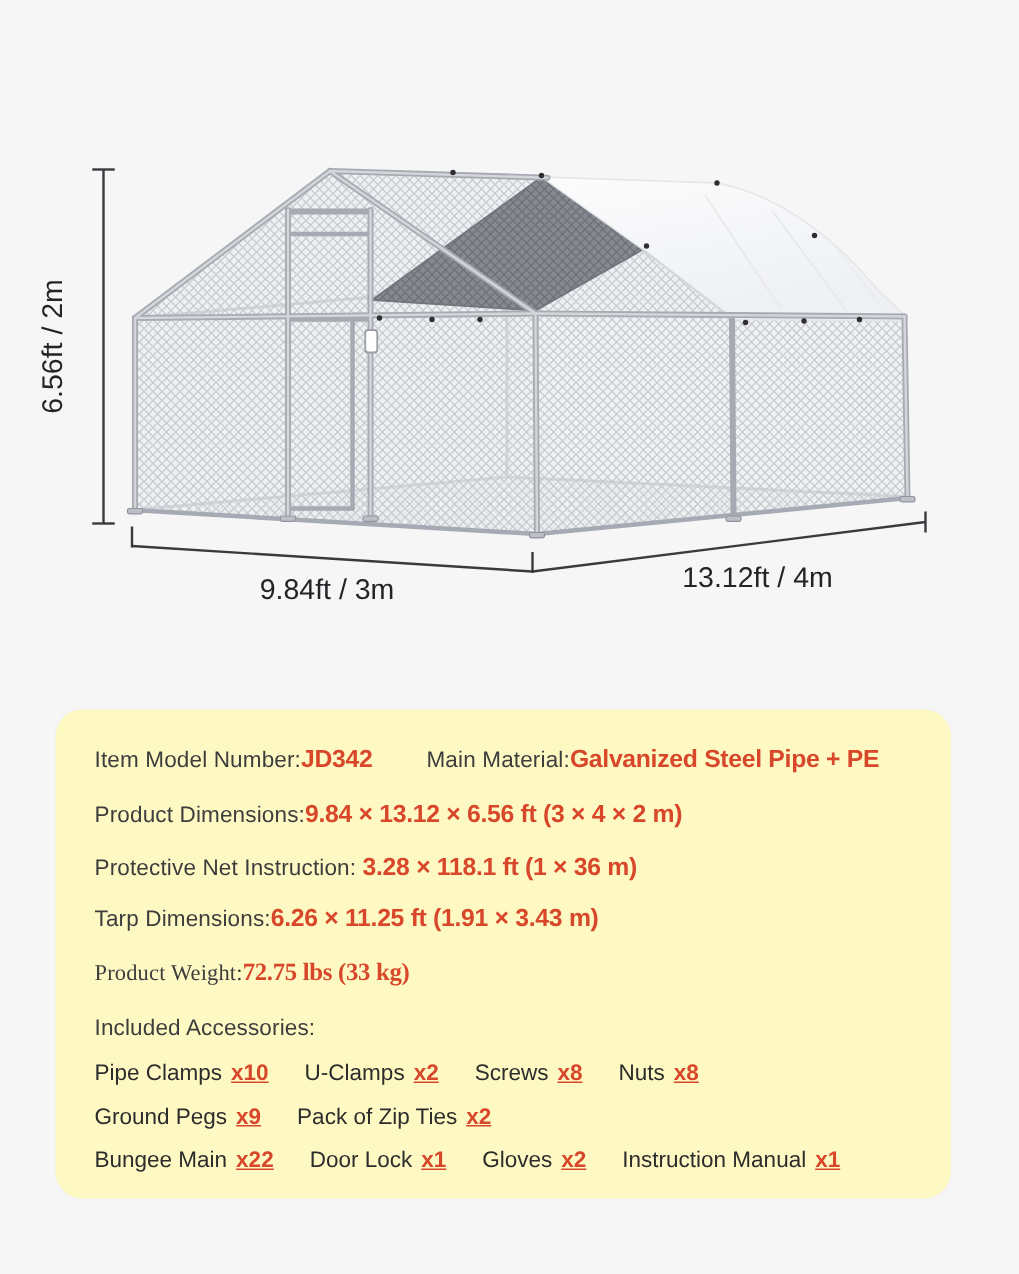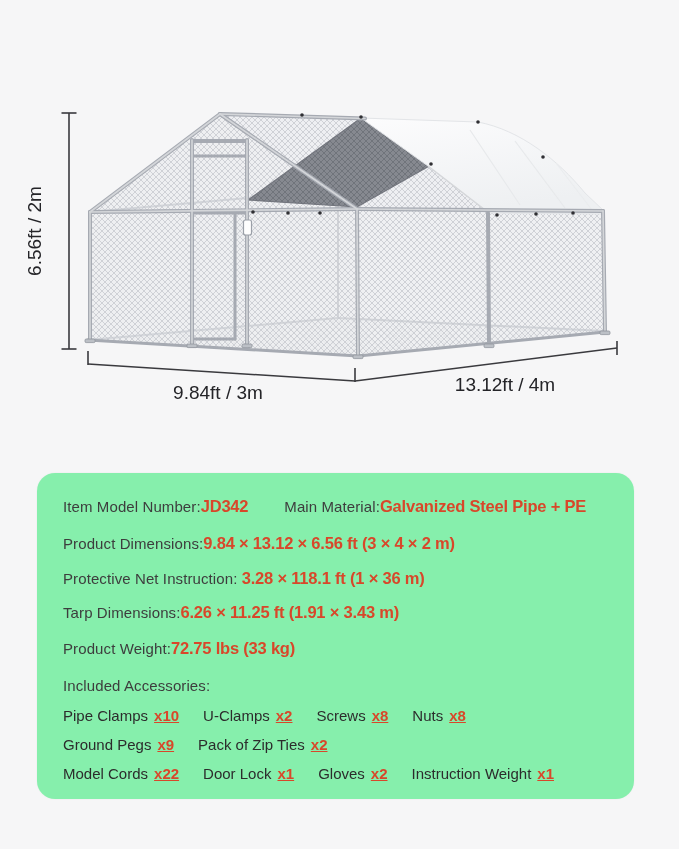--- a/index.html
+++ b/index.html
@@ -8,30 +8,30 @@
     background:#f6f6f7;
     font-family:"Liberation Sans","DejaVu Sans",sans-serif;
     -webkit-font-smoothing:antialiased;
   }
   .stage{position:absolute;left:0;top:0;width:679px;height:470px;}
   .stage svg{display:block;}
 
   
   .panel{
     position:absolute;left:37px;top:473px;width:597px;height:326px;
-    background:#86efac;border-radius:18px;
+    background:#fef9c3;border-radius:18px;
     box-shadow:0 0 0 1px rgba(0,0,0,0.015);
     padding:22px 0 0 26px;box-sizing:border-box;
   }
   .spec{margin:0;line-height:22px;white-space:nowrap;}
   .spec .lbl{font-size:15px;color:#3d3d3d;letter-spacing:.1px;}
   .spec .val{font-size:16.5px;font-weight:700;color:#d8472a;letter-spacing:-0.2px;}
   .two-col{display:flex;gap:36px;}
   .mb-a{margin-bottom:14px;} .mb-b{margin-bottom:12px;} .mb-c{margin-bottom:11px;}
-  .mb-d{margin-bottom:13px;} .mb-e{margin-bottom:15px;} .mb-f{margin-bottom:8px;}
+  .mb-d{margin-bottom:13px;} .mb-e{margin-bottom:15px;font-family:Liberation Serif, serif;} .mb-f{margin-bottom:8px;}
   .mb-g{margin-bottom:7px;}
   .acc-row{display:flex;gap:24px;line-height:22px;white-space:nowrap;}
   .acc{display:inline-flex;gap:6px;align-items:baseline;}
   .acc-name{font-size:15px;color:#2c2c2c;}
   .acc-qty{font-size:15px;font-weight:700;color:#d8472a;text-decoration:underline;}
 
   
   .dim-label{font-family:"Liberation Sans","DejaVu Sans",sans-serif;font-size:19px;fill:#242428;}
 </style>
 </head>
@@ -201,29 +201,29 @@
         <span class="acc-name">Ground Pegs</span>
         <span class="acc-qty">x9</span>
       </span>
     <span class="acc">
         <span class="acc-name">Pack of Zip Ties</span>
         <span class="acc-qty">x2</span>
       </span>
   </div>
   <div class="acc-row">
     <span class="acc">
-        <span class="acc-name">Model Cords</span>
+        <span class="acc-name">Bungee Main</span>
         <span class="acc-qty">x22</span>
       </span>
     <span class="acc">
         <span class="acc-name">Door Lock</span>
         <span class="acc-qty">x1</span>
       </span>
     <span class="acc">
         <span class="acc-name">Gloves</span>
         <span class="acc-qty">x2</span>
       </span>
     <span class="acc">
-        <span class="acc-name">Instruction Weight</span>
+        <span class="acc-name">Instruction Manual</span>
         <span class="acc-qty">x1</span>
       </span>
   </div>
 </section>
 
 </body></html>

